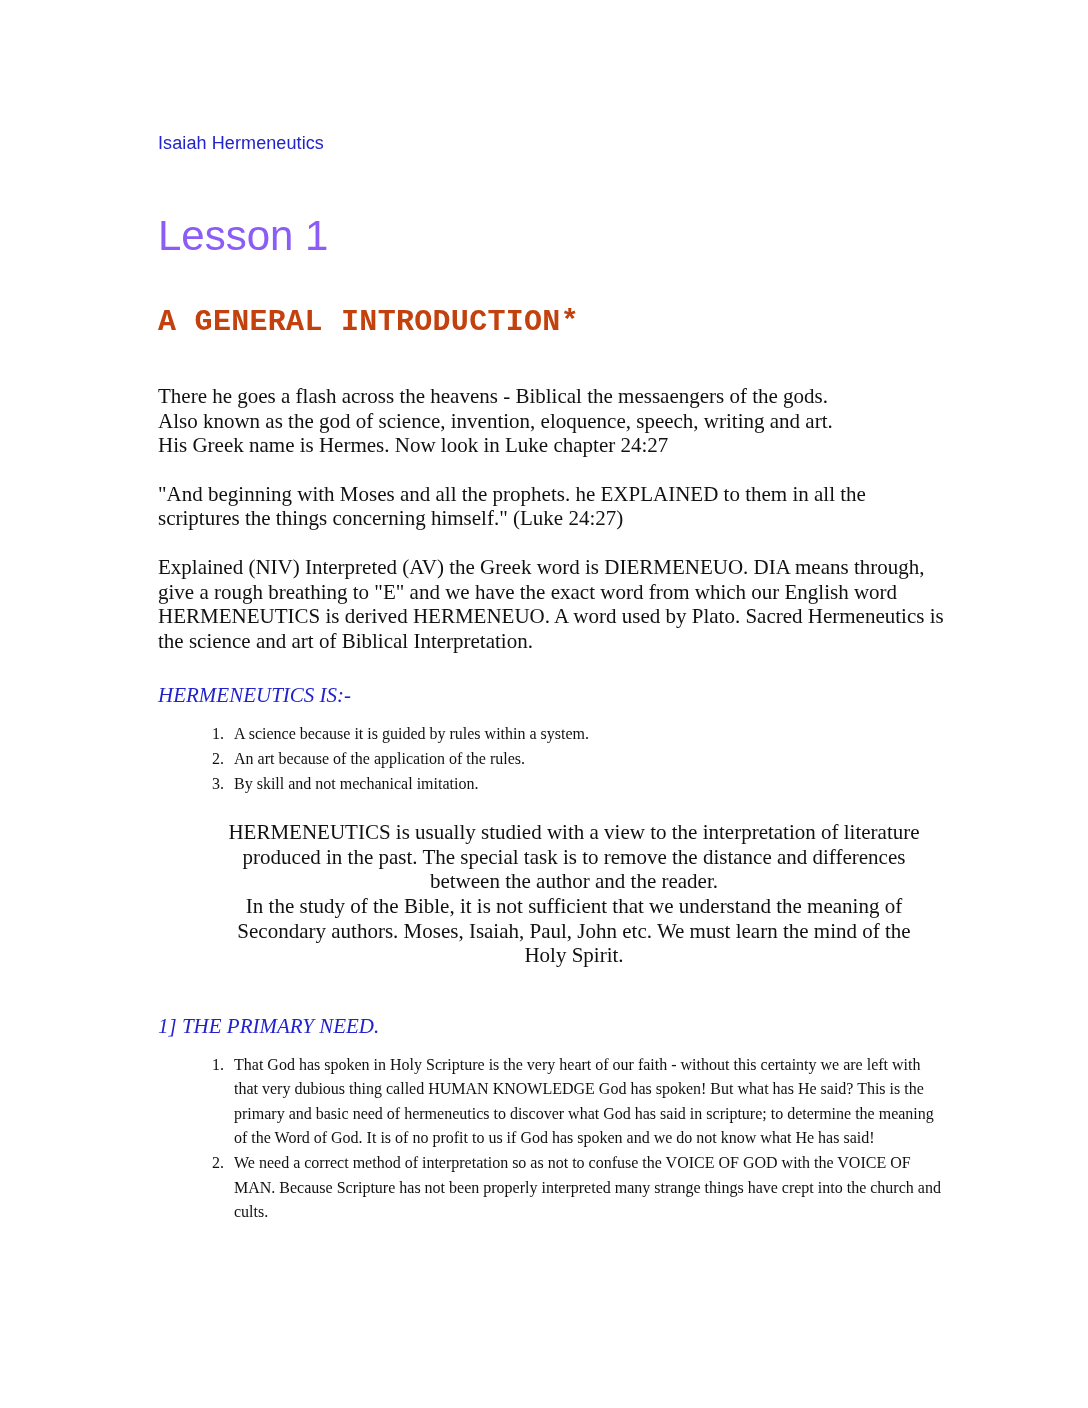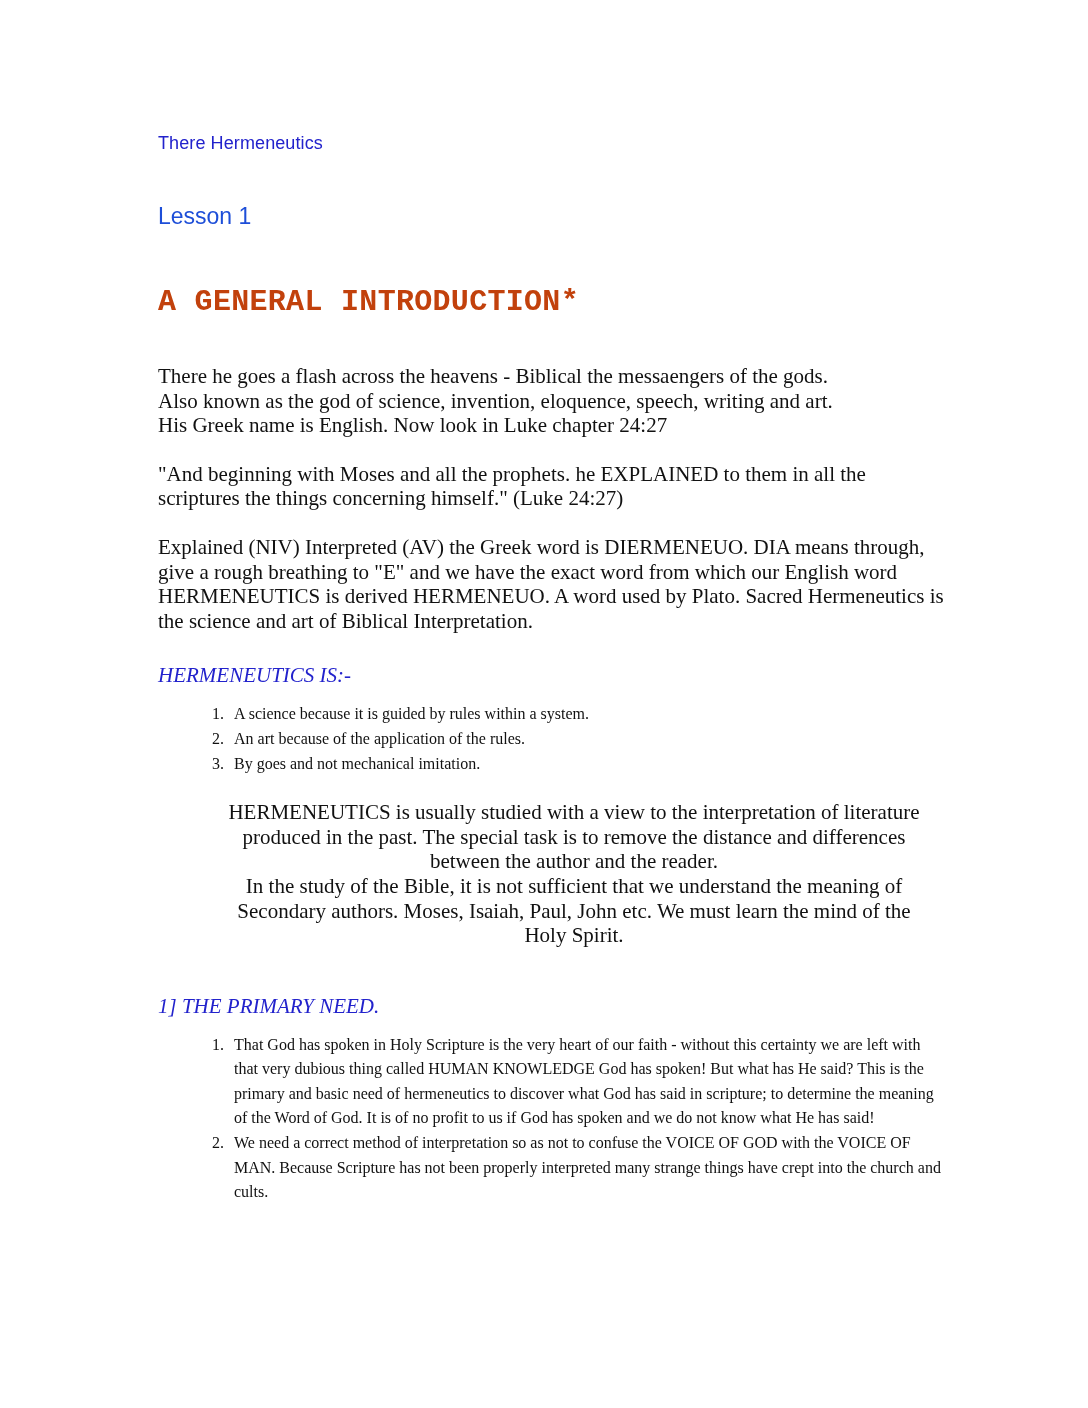--- a/index.html
+++ b/index.html
@@ -39,25 +39,25 @@
     font-size: 18px;
     line-height: 22px;
     color: #2222cc;
     font-weight: 400;
     margin: 0 0 0 0;
     letter-spacing: 0.1px;
   }
 
   .lesson-title {
     font-family: "Liberation Sans", "DejaVu Sans", sans-serif;
-    font-size: 23px;
+    font-size: 42px;
     line-height: 36px;
-    color: #1d4ed8;
+    color: #8b5cf6;
     font-weight: 400;
-    margin: 44px 0 0 0;
+    margin: 64px 0 0 0;
     letter-spacing: 0px;
   }
 
   .main-title {
     font-family: Liberation Mono, monospace;
     font-size: 30px;
     line-height: 36px;
     color: #c2410c;
     font-weight: 700;
     margin: 50px 0 0 0;
@@ -118,42 +118,42 @@
   .indent-block .sub-para + .sub-para { margin-top: 0; }
 
   .nowrap-line { display: block; }
 </style>
 </head>
 <body>
 
 <div class="page">
   <div class="content">
 
-    <p class="doc-label">There Hermeneutics</p>
+    <p class="doc-label">Isaiah Hermeneutics</p>
 
     <h1 class="lesson-title">Lesson 1</h1>
 
     <h2 class="main-title">A GENERAL INTRODUCTION*</h2>
 
     <p class="para gap-before-body">
       <span class="nowrap-line">There he goes a flash across the heavens - Biblical the messaengers of the gods.</span>
       <span class="nowrap-line">Also known as the god of science, invention, eloquence, speech, writing and art.</span>
-      <span class="nowrap-line">His Greek name is English. Now look in Luke chapter 24:27</span>
+      <span class="nowrap-line">His Greek name is Hermes. Now look in Luke chapter 24:27</span>
     </p>
 
     <p class="para">"And beginning with Moses and all the prophets. he EXPLAINED to them in all the scriptures the things concerning himself." (Luke 24:27)</p>
 
     <p class="para">Explained (NIV) Interpreted (AV) the Greek word is DIERMENEUO. DIA means through, give a rough breathing to "E" and we have the exact word from which our English word HERMENEUTICS is derived HERMENEUO. A word used by Plato. Sacred Hermeneutics is the science and art of Biblical Interpretation.</p>
 
     <h3 class="sub-heading gap-before-sub">HERMENEUTICS IS:-</h3>
 
     <ol class="doc-list tight">
       <li>A science because it is guided by rules within a system.</li>
       <li>An art because of the application of the rules.</li>
-      <li>By goes and not mechanical imitation.</li>
+      <li>By skill and not mechanical imitation.</li>
     </ol>
 
     <div class="indent-block">
       <p class="sub-para" style="margin:0;">HERMENEUTICS is usually studied with a view to the interpretation of literature produced in the past. The special task is to remove the distance and differences between the author and the reader.</p>
       <p class="sub-para" style="margin:0;">In the study of the Bible, it is not sufficient that we understand the meaning of Secondary authors. Moses, Isaiah, Paul, John etc. We must learn the mind of the Holy Spirit.</p>
     </div>
 
     <h3 class="sub-heading gap-before-sub2">1] THE PRIMARY NEED.</h3>
 
     <ol class="doc-list tight">

